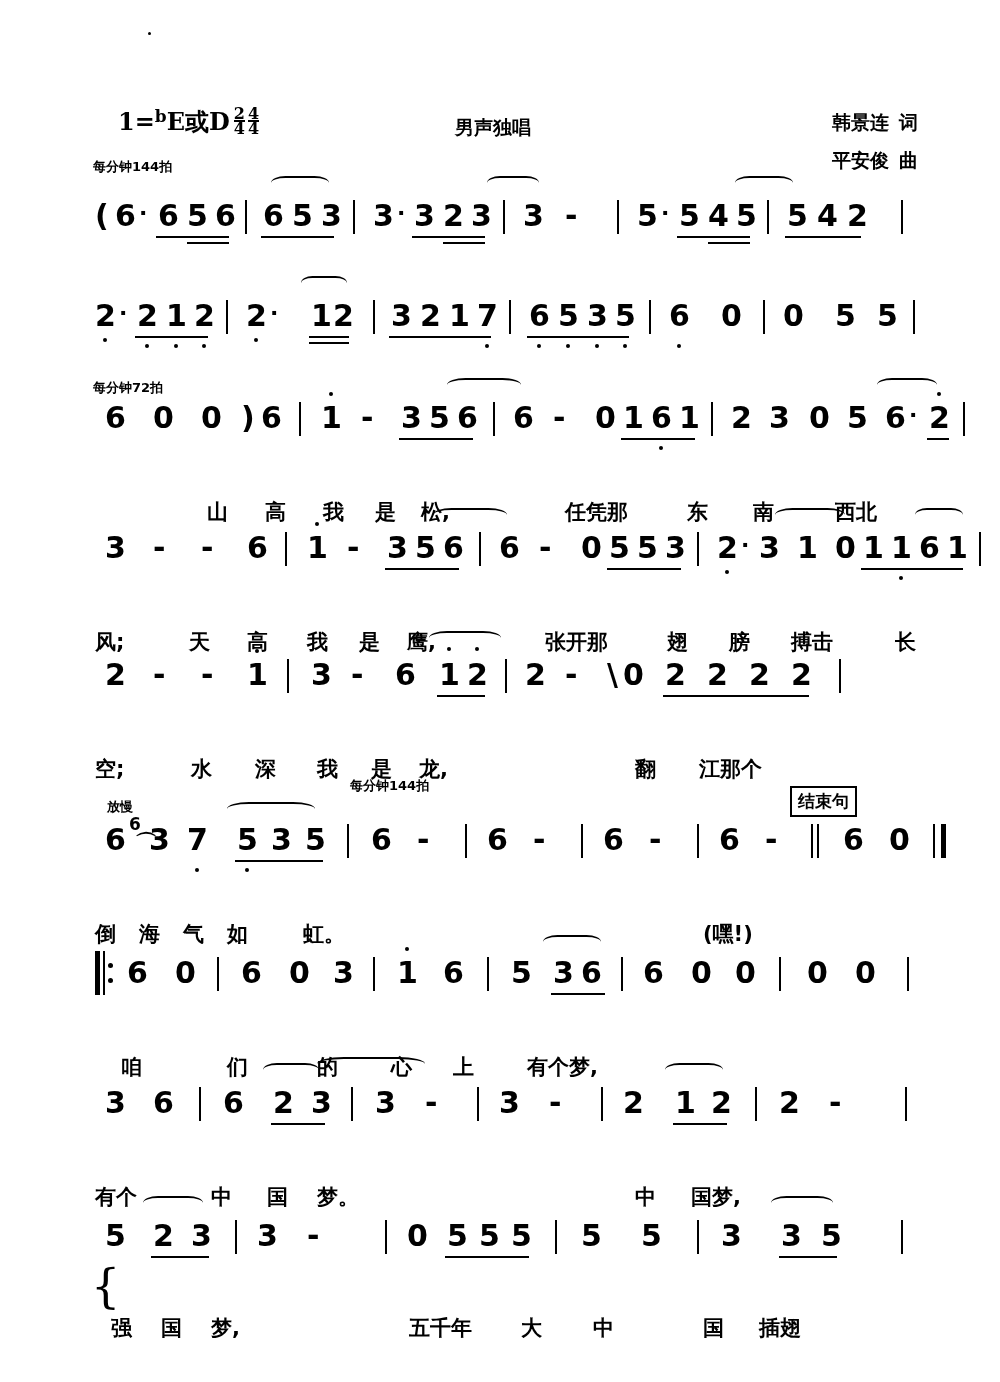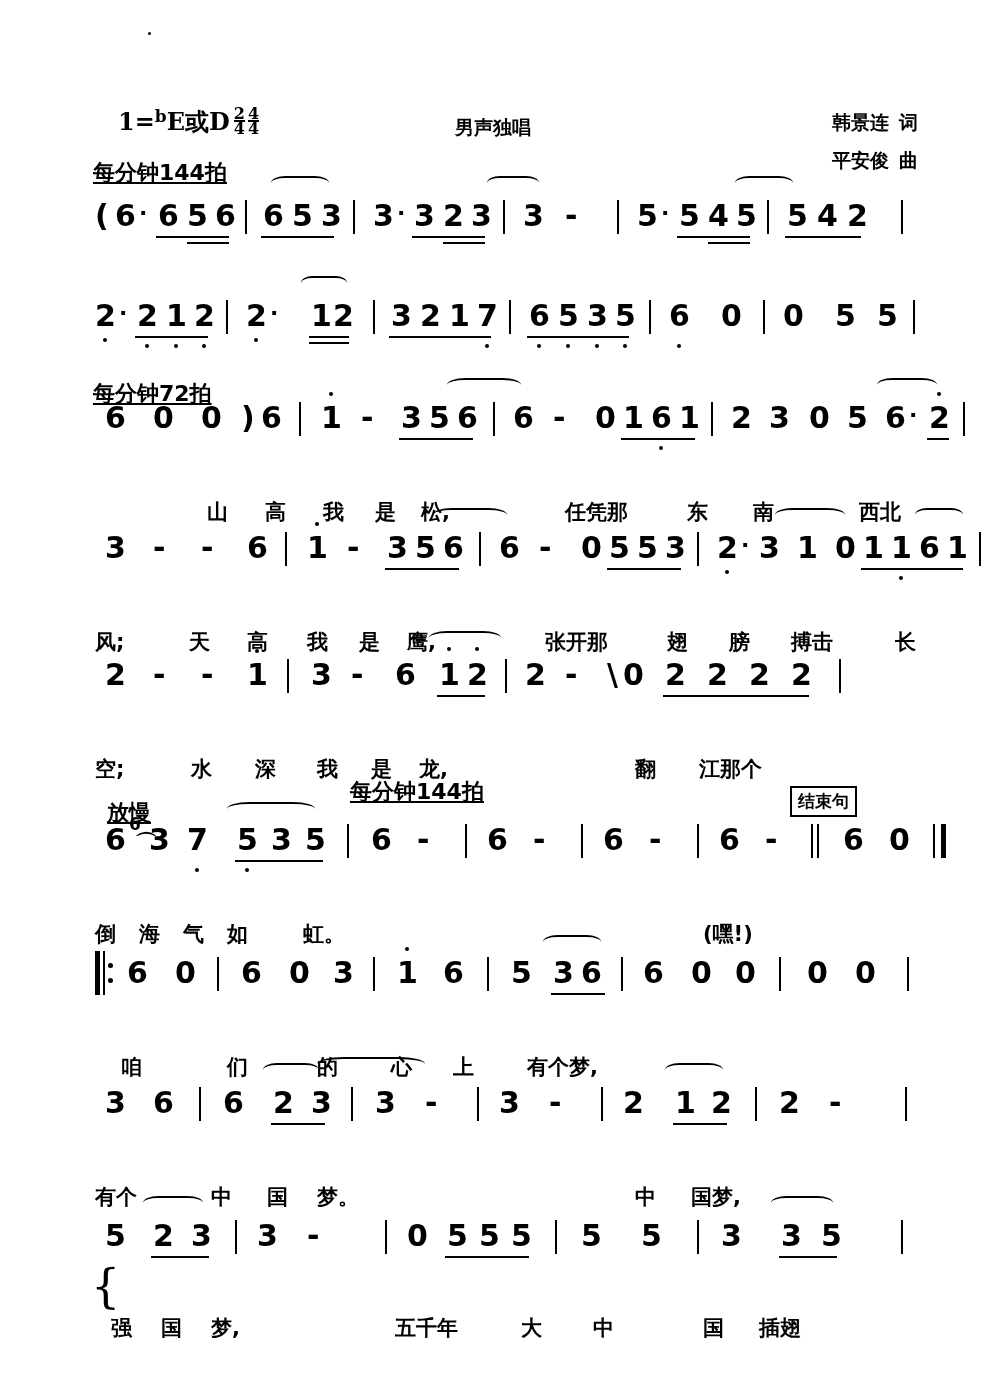--- a/index.html
+++ b/index.html
@@ -14,21 +14,21 @@
   .key-sig{position:absolute;left:118px;top:106px;font-family:"DejaVu Serif",serif;font-size:24px;font-weight:bold;}
   .key-sig .flat{font-size:17px;vertical-align:8px;}
   .meter{display:inline-block;vertical-align:-4px;margin-left:4px;}
   .meter .frac{display:inline-block;text-align:center;font-size:16px;line-height:13px;font-weight:bold;margin-right:3px;}
 
   .singer{position:absolute;left:455px;top:115px;font-family:"DejaVu Sans",sans-serif;font-size:19px;font-weight:bold;}
   .credit1{position:absolute;right:82px;top:110px;font-family:"DejaVu Sans",sans-serif;font-size:19px;font-weight:bold;}
   .credit2{position:absolute;right:82px;top:148px;font-family:"DejaVu Sans",sans-serif;font-size:19px;font-weight:bold;}
   .credit1 .sp, .credit2 .sp{margin-left:10px;}
 
-  .tempo{position:absolute;font-family:"DejaVu Sans",sans-serif;font-size:22px;font-weight:bold;text-decoration:underline;}
+  .tempo{position:absolute;font-family:"DejaVu Sans",sans-serif;font-size:13px;font-weight:bold;}
 
   .sysrow{position:absolute;left:95px;width:830px;}
   .notes{
     position:relative;height:46px;font-family:"DejaVu Sans",sans-serif;
     font-size:30px;font-weight:bold;letter-spacing:0px;white-space:pre;
   }
   .lyrics{
     position:relative;height:34px;font-family:"DejaVu Sans",sans-serif;
     font-size:21px;font-weight:bold;white-space:pre;
   }
@@ -204,21 +204,21 @@
     </div>
     <div class="lyrics" style="top:52px;">
       <span class="ly" style="left:112px;">山</span>
       <span class="ly" style="left:170px;">高</span>
       <span class="ly" style="left:228px;">我</span>
       <span class="ly" style="left:280px;">是</span>
       <span class="ly" style="left:326px;">松,</span>
       <span class="ly" style="left:470px;">任凭那</span>
       <span class="ly" style="left:592px;">东</span>
       <span class="ly" style="left:658px;">南</span>
-      <span class="ly" style="left:764px;">西北</span>
+      <span class="ly" style="left:740px;">西北</span>
     </div>
   </div>
 
   <div class="sysrow" style="top:530px;">
     <div class="notes">
       <span class="n" style="left:10px;">3</span>
       <span class="n" style="left:58px;">-</span>
       <span class="n" style="left:106px;">-</span>
       <span class="n" style="left:152px;">6</span>
       <span class="bar" style="left:190px;top:2px;height:34px;"></span>
@@ -460,21 +460,21 @@
       <span class="beam" style="left:350px;top:38px;width:84px;"></span>
       <span class="beam" style="left:684px;top:38px;width:58px;"></span>
       <span class="slur" style="left:48px;top:-22px;width:60px;"></span>
       <span class="slur" style="left:676px;top:-22px;width:62px;"></span>
     </div>
     <div class="brace" style="left:-4px;top:46px;">{</div>
     <div class="lyrics" style="top:50px;">
       <span class="ly" style="left:16px;">强</span>
       <span class="ly" style="left:66px;">国</span>
       <span class="ly" style="left:116px;">梦,</span>
-      <span class="ly" style="left:300px;">五千年</span>
+      <span class="ly" style="left:314px;">五千年</span>
       <span class="ly" style="left:426px;">大</span>
       <span class="ly" style="left:498px;">中</span>
       <span class="ly" style="left:608px;">国</span>
       <span class="ly" style="left:664px;">插翅</span>
     </div>
 
   </div>
 
 </div>
 

